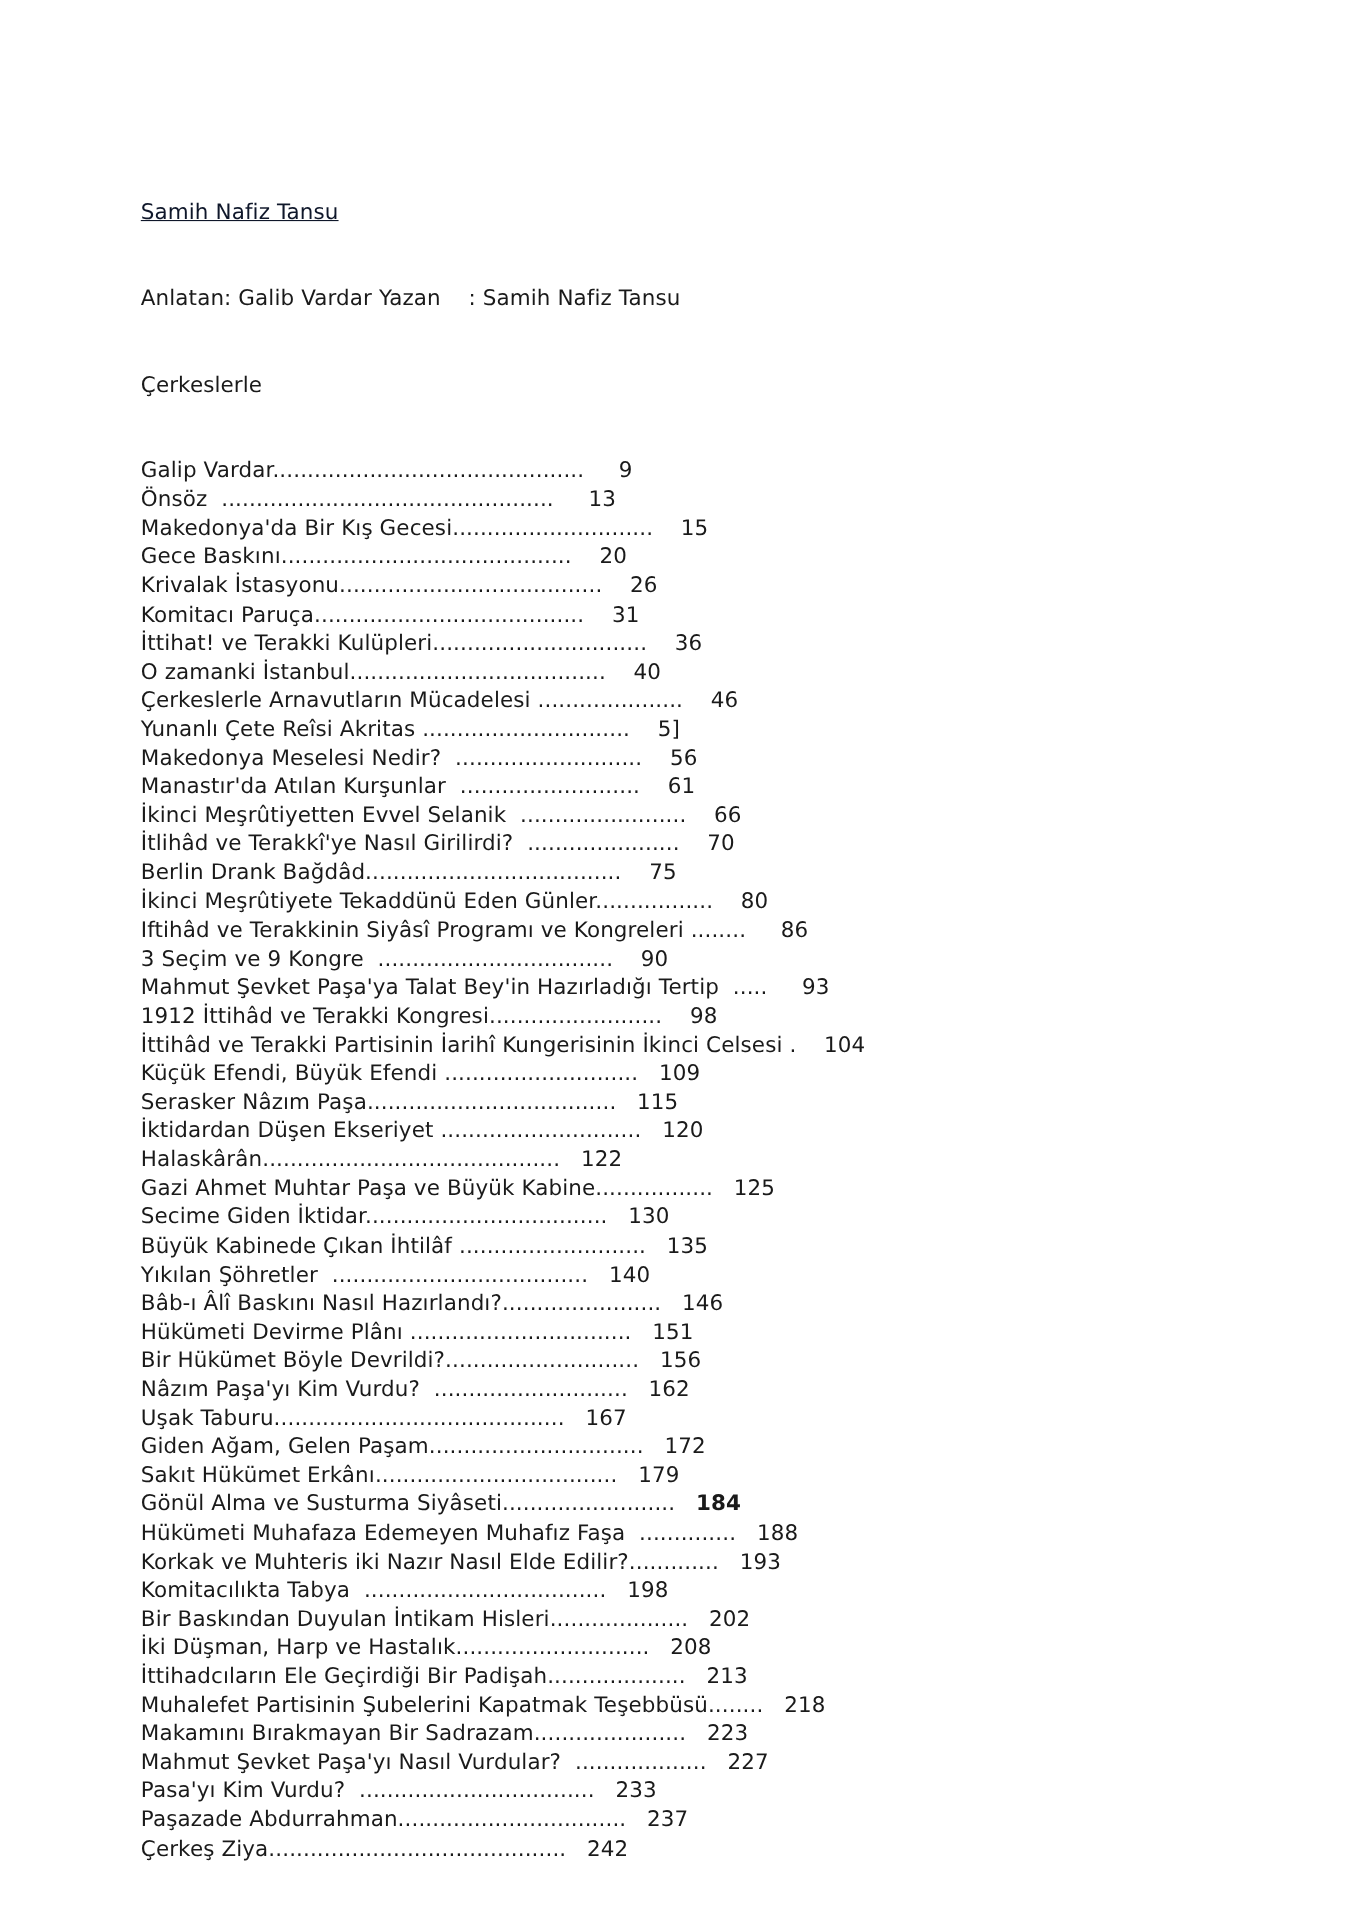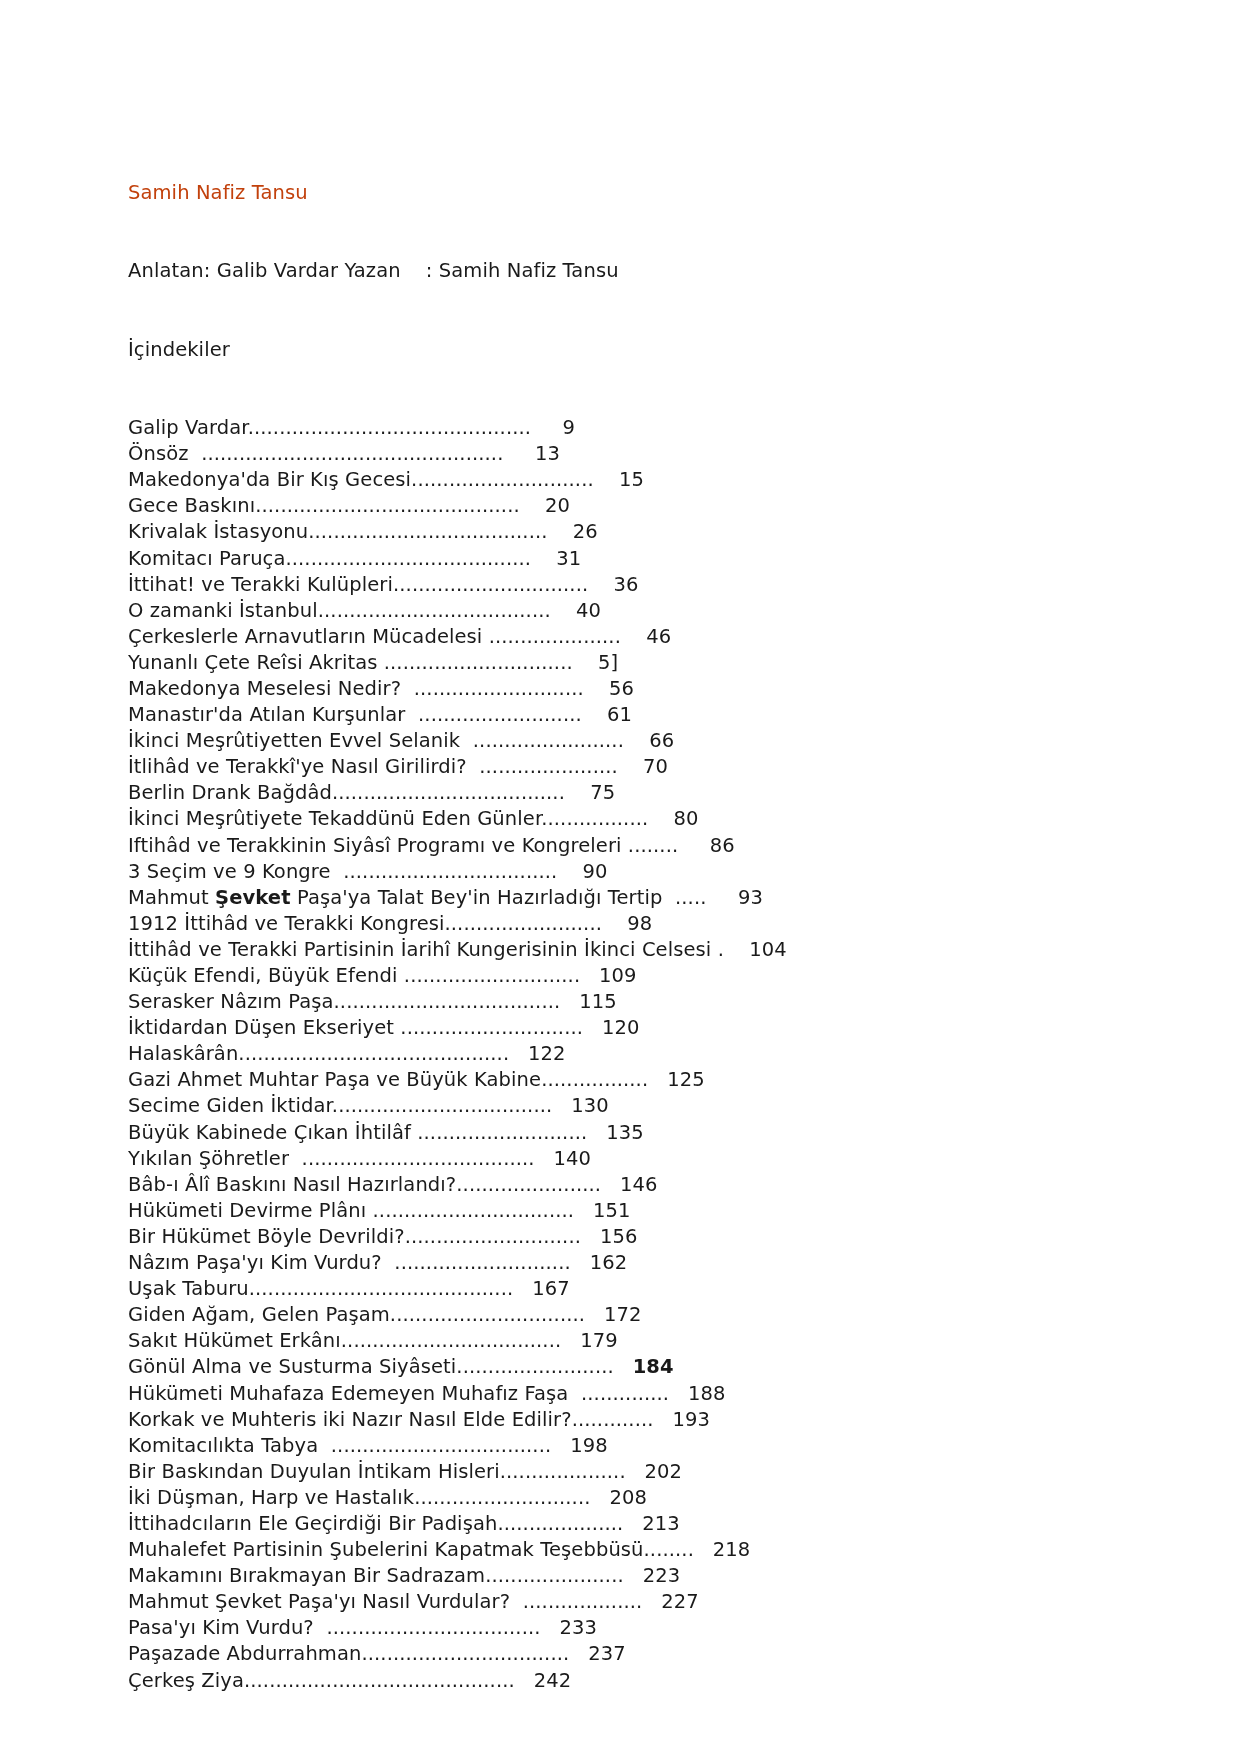--- a/index.html
+++ b/index.html
@@ -24,29 +24,30 @@
     font-size: 19.5px;
     line-height: 26.1px;
     white-space: pre;
     letter-spacing: 0.1px;
   }
   .line {
     white-space: pre;
     min-height: 26.1px;
   }
   .line b {
-    font-weight: bold;
+    font-weight: normal;
   }
   .author-line {
-    color: #c2410c;
+    color: #0f172a;
+    text-decoration: underline;
   }
 </style>
 </head>
 <body>
 
 <div class="page">
   <div class="doc-lines">
     <div class="line author-line">Samih Nafiz Tansu</div>
     <div class="line">Anlatan: Galib Vardar Yazan    : Samih Nafiz Tansu</div>
-    <div class="line">İçindekiler</div>
+    <div class="line">Çerkeslerle</div>
     <div id="toc-entries"><div class="line"><span>Galip Vardar.............................................</span>     <span>9</span></div><div class="line"><span>Önsöz  ................................................</span>     <span>13</span></div><div class="line"><span>Makedonya'da Bir Kış Gecesi.............................</span>    <span>15</span></div><div class="line"><span>Gece Baskını..........................................</span>    <span>20</span></div><div class="line"><span>Krivalak İstasyonu......................................</span>    <span>26</span></div><div class="line"><span>Komitacı Paruça.......................................</span>    <span>31</span></div><div class="line"><span>İttihat! ve Terakki Kulüpleri...............................</span>    <span>36</span></div><div class="line"><span>O zamanki İstanbul.....................................</span>    <span>40</span></div><div class="line"><span>Çerkeslerle Arnavutların Mücadelesi .....................</span>    <span>46</span></div><div class="line"><span>Yunanlı Çete Reîsi Akritas ..............................</span>    <span>5]</span></div><div class="line"><span>Makedonya Meselesi Nedir?  ...........................</span>    <span>56</span></div><div class="line"><span>Manastır'da Atılan Kurşunlar  ..........................</span>    <span>61</span></div><div class="line"><span>İkinci Meşrûtiyetten Evvel Selanik  ........................</span>    <span>66</span></div><div class="line"><span>İtlihâd ve Terakkî'ye Nasıl Girilirdi?  ......................</span>    <span>70</span></div><div class="line"><span>Berlin Drank Bağdâd.....................................</span>    <span>75</span></div><div class="line"><span>İkinci Meşrûtiyete Tekaddünü Eden Günler.................</span>    <span>80</span></div><div class="line"><span>Iftihâd ve Terakkinin Siyâsî Programı ve Kongreleri ........</span>     <span>86</span></div><div class="line"><span>3 Seçim ve 9 Kongre  ..................................</span>    <span>90</span></div><div class="line"><span>Mahmut <b>Şevket</b> Paşa'ya Talat Bey'in Hazırladığı Tertip  .....</span>     <span>93</span></div><div class="line"><span>1912 İttihâd ve Terakki Kongresi.........................</span>    <span>98</span></div><div class="line"><span>İttihâd ve Terakki Partisinin İarihî Kungerisinin İkinci Celsesi .</span>    <span>104</span></div><div class="line"><span>Küçük Efendi, Büyük Efendi ............................</span>   <span>109</span></div><div class="line"><span>Serasker Nâzım Paşa....................................</span>   <span>115</span></div><div class="line"><span>İktidardan Düşen Ekseriyet .............................</span>   <span>120</span></div><div class="line"><span>Halaskârân...........................................</span>   <span>122</span></div><div class="line"><span>Gazi Ahmet Muhtar Paşa ve Büyük Kabine.................</span>   <span>125</span></div><div class="line"><span>Secime Giden İktidar...................................</span>   <span>130</span></div><div class="line"><span>Büyük Kabinede Çıkan İhtilâf ...........................</span>   <span>135</span></div><div class="line"><span>Yıkılan Şöhretler  .....................................</span>   <span>140</span></div><div class="line"><span>Bâb-ı Âlî Baskını Nasıl Hazırlandı?.......................</span>   <span>146</span></div><div class="line"><span>Hükümeti Devirme Plânı ................................</span>   <span>151</span></div><div class="line"><span>Bir Hükümet Böyle Devrildi?............................</span>   <span>156</span></div><div class="line"><span>Nâzım Paşa'yı Kim Vurdu?  ............................</span>   <span>162</span></div><div class="line"><span>Uşak Taburu..........................................</span>   <span>167</span></div><div class="line"><span>Giden Ağam, Gelen Paşam...............................</span>   <span>172</span></div><div class="line"><span>Sakıt Hükümet Erkânı...................................</span>   <span>179</span></div><div class="line"><span>Gönül Alma ve Susturma Siyâseti.........................</span>   <span style="font-weight: bold;">184</span></div><div class="line"><span>Hükümeti Muhafaza Edemeyen Muhafız Faşa  ..............</span>   <span>188</span></div><div class="line"><span>Korkak ve Muhteris iki Nazır Nasıl Elde Edilir?.............</span>   <span>193</span></div><div class="line"><span>Komitacılıkta Tabya  ...................................</span>   <span>198</span></div><div class="line"><span>Bir Baskından Duyulan İntikam Hisleri....................</span>   <span>202</span></div><div class="line"><span>İki Düşman, Harp ve Hastalık............................</span>   <span>208</span></div><div class="line"><span>İttihadcıların Ele Geçirdiği Bir Padişah....................</span>   <span>213</span></div><div class="line"><span>Muhalefet Partisinin Şubelerini Kapatmak Teşebbüsü........</span>   <span>218</span></div><div class="line"><span>Makamını Bırakmayan Bir Sadrazam......................</span>   <span>223</span></div><div class="line"><span>Mahmut Şevket Paşa'yı Nasıl Vurdular?  ...................</span>   <span>227</span></div><div class="line"><span>Pasa'yı Kim Vurdu?  ..................................</span>   <span>233</span></div><div class="line"><span>Paşazade Abdurrahman.................................</span>   <span>237</span></div><div class="line"><span>Çerkeş Ziya...........................................</span>   <span>242</span></div></div>
   </div>
 </div>
 
 </body></html>

